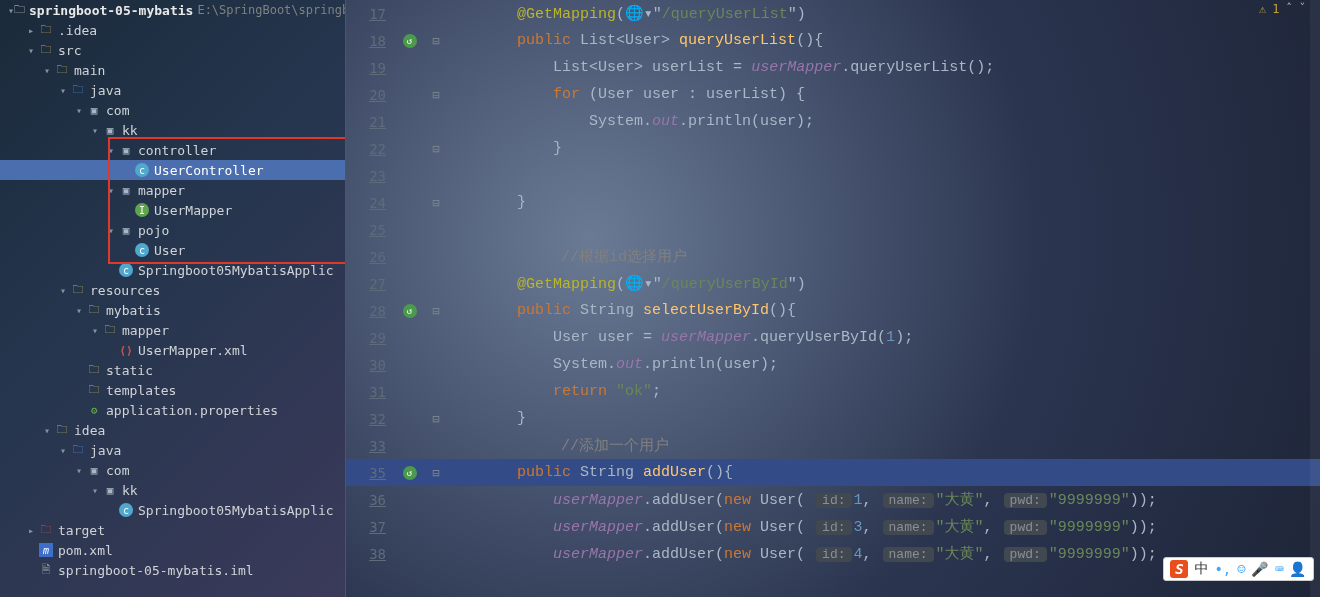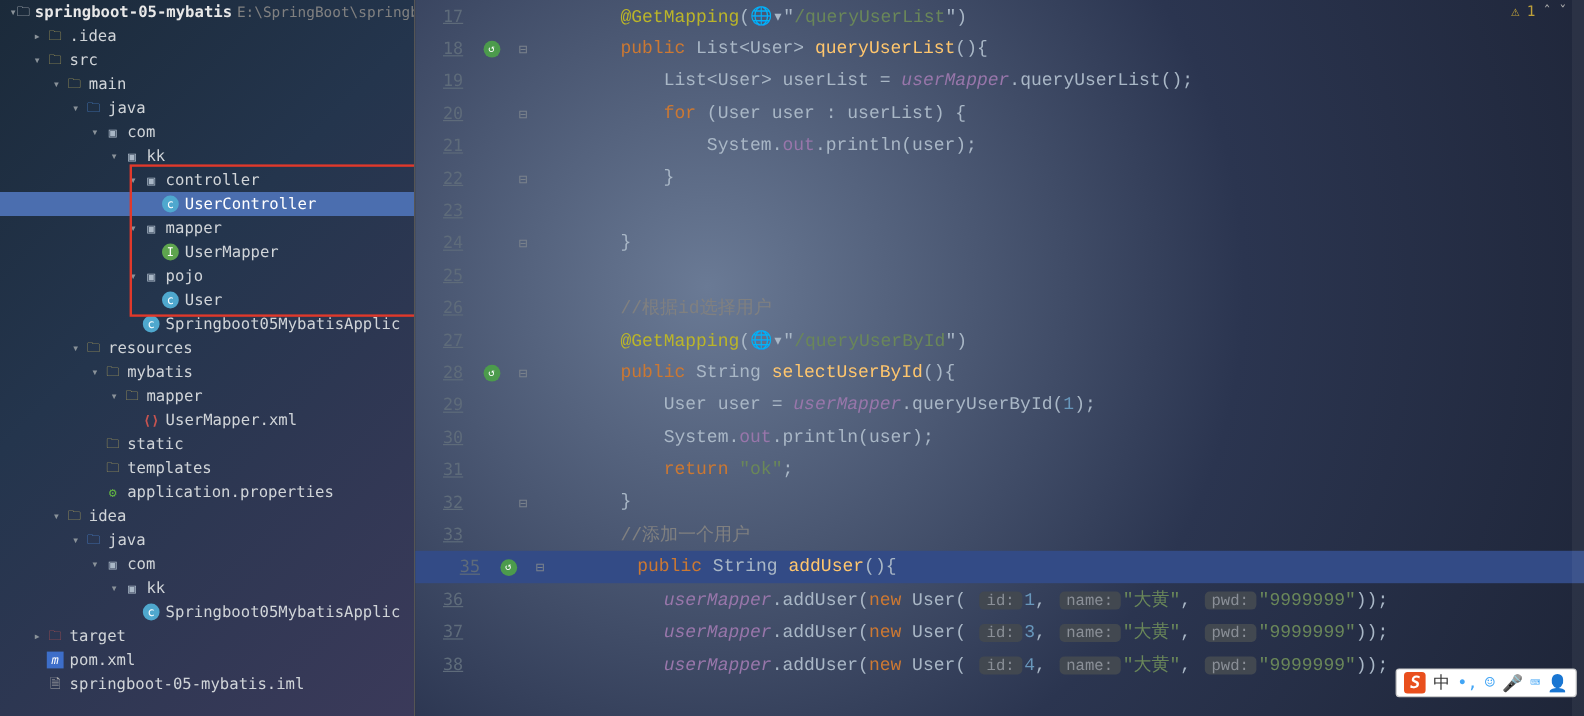--- a/index.html
+++ b/index.html
@@ -67,21 +67,21 @@
     font-size: 15px;
   }
   .editor-lines {
     position:absolute; left:0; top:0; right:0;
   }
   .code-row {
     display:flex;
     height:27px;
     align-items:center;
   }
-  .code-row.highlight { background:#334B86;padding-left:14px; }
+  .code-row.highlight { background:#334B86; }
   .ln {
     width:46px; text-align:right;
     color:#5E6B7A; padding-right:6px;
     font-size:14px;
     text-decoration:underline;
   }
   .gutter-icons { width:35px; display:flex; align-items:center; justify-content:center; gap:1px; }
   .gutter-mark {
     width:14px;height:14px;border-radius:50%;
     background:#4C9B4C; display:flex;align-items:center;justify-content:center;
@@ -93,23 +93,23 @@
     white-space:pre;
     font-family: Consolas, "Courier New", monospace;
   }
   .kw   { color:#CC7832; }
   .type { color:#A9B7C6; }
   .str  { color:#6A8759; }
   .urlstr{ color:#6A8759; }
   .fn   { color:#FFC66D; }
   .ann  { color:#BBB529; }
   .fld  { color:#9876AA; font-style:italic; }
-  .sfld { color:#9876AA; }
+  .sfld { color:#9876AA; font-style:italic; }
   .num  { color:#6897BB; }
-  .cmt  { color:#808080; }
+  .cmt  { color:#808080;margin-left:44px; }
   .op   { color:#A9B7C6; }
   .hint {
     display:inline-flex;align-items:center;
     background:#424850; color:#8A8F97;
     border-radius:4px; padding:0 6px; margin:0 2px;
     font-size:13px;
   }
 
   
   .insp {

